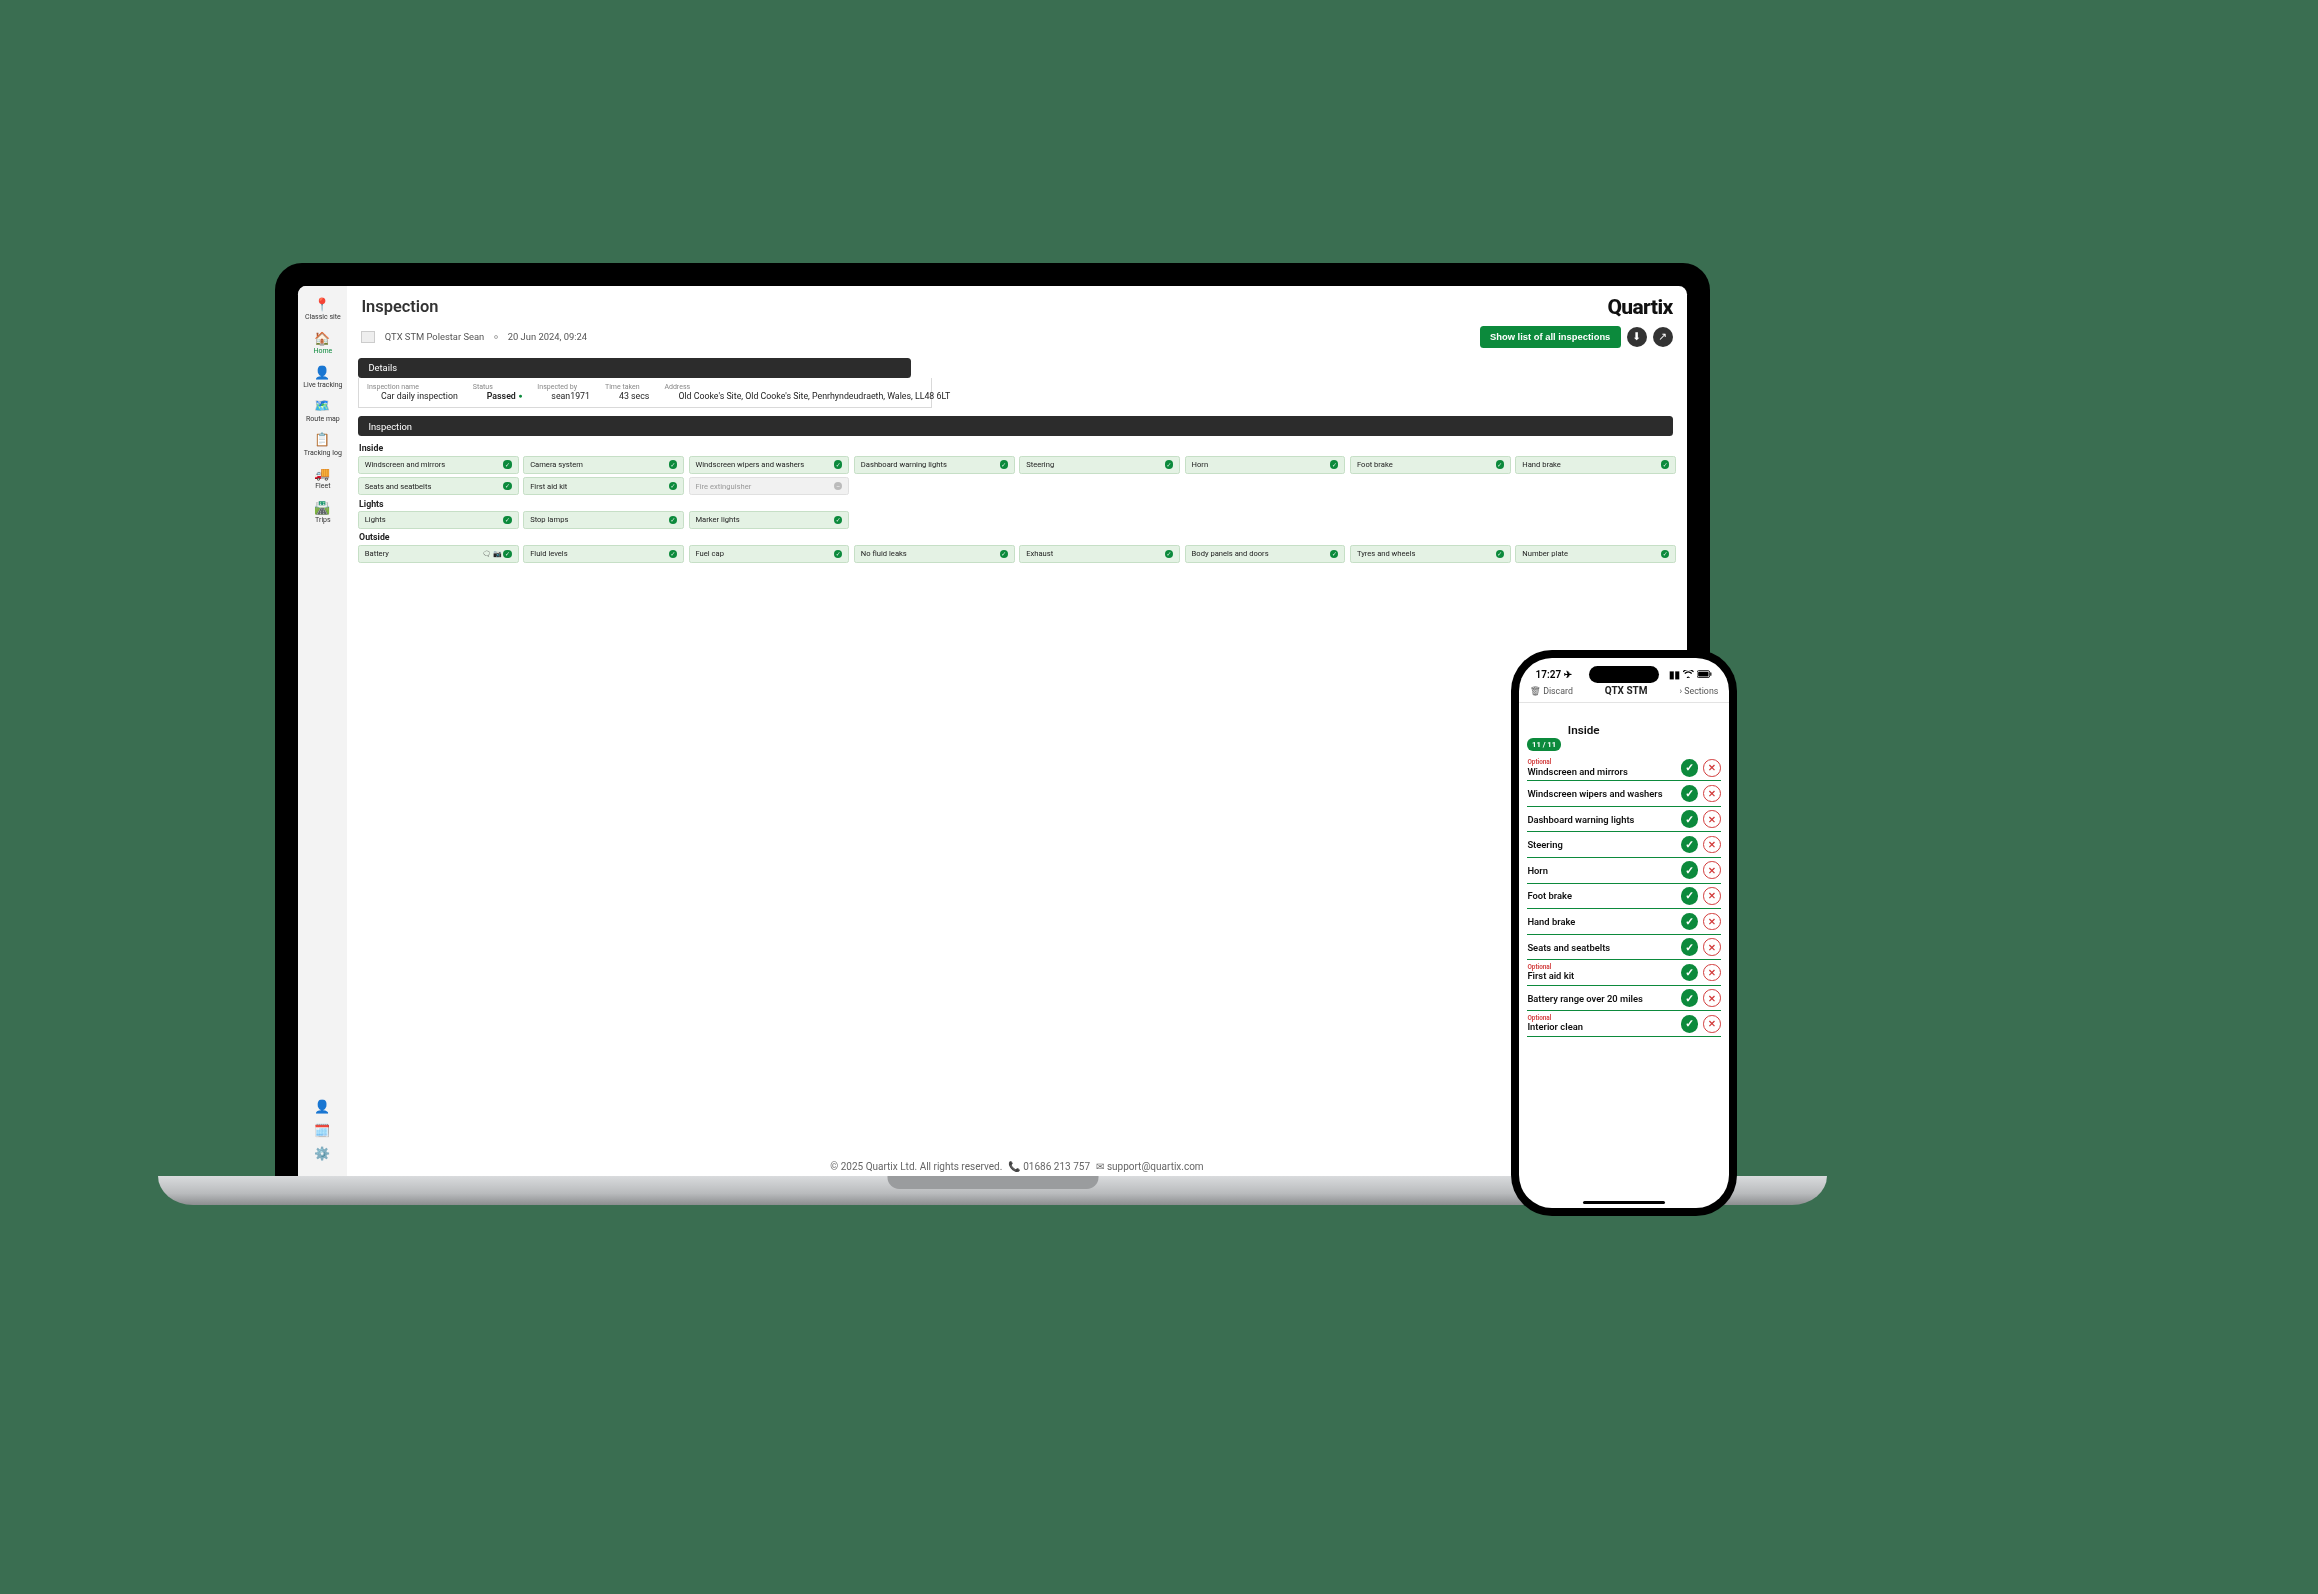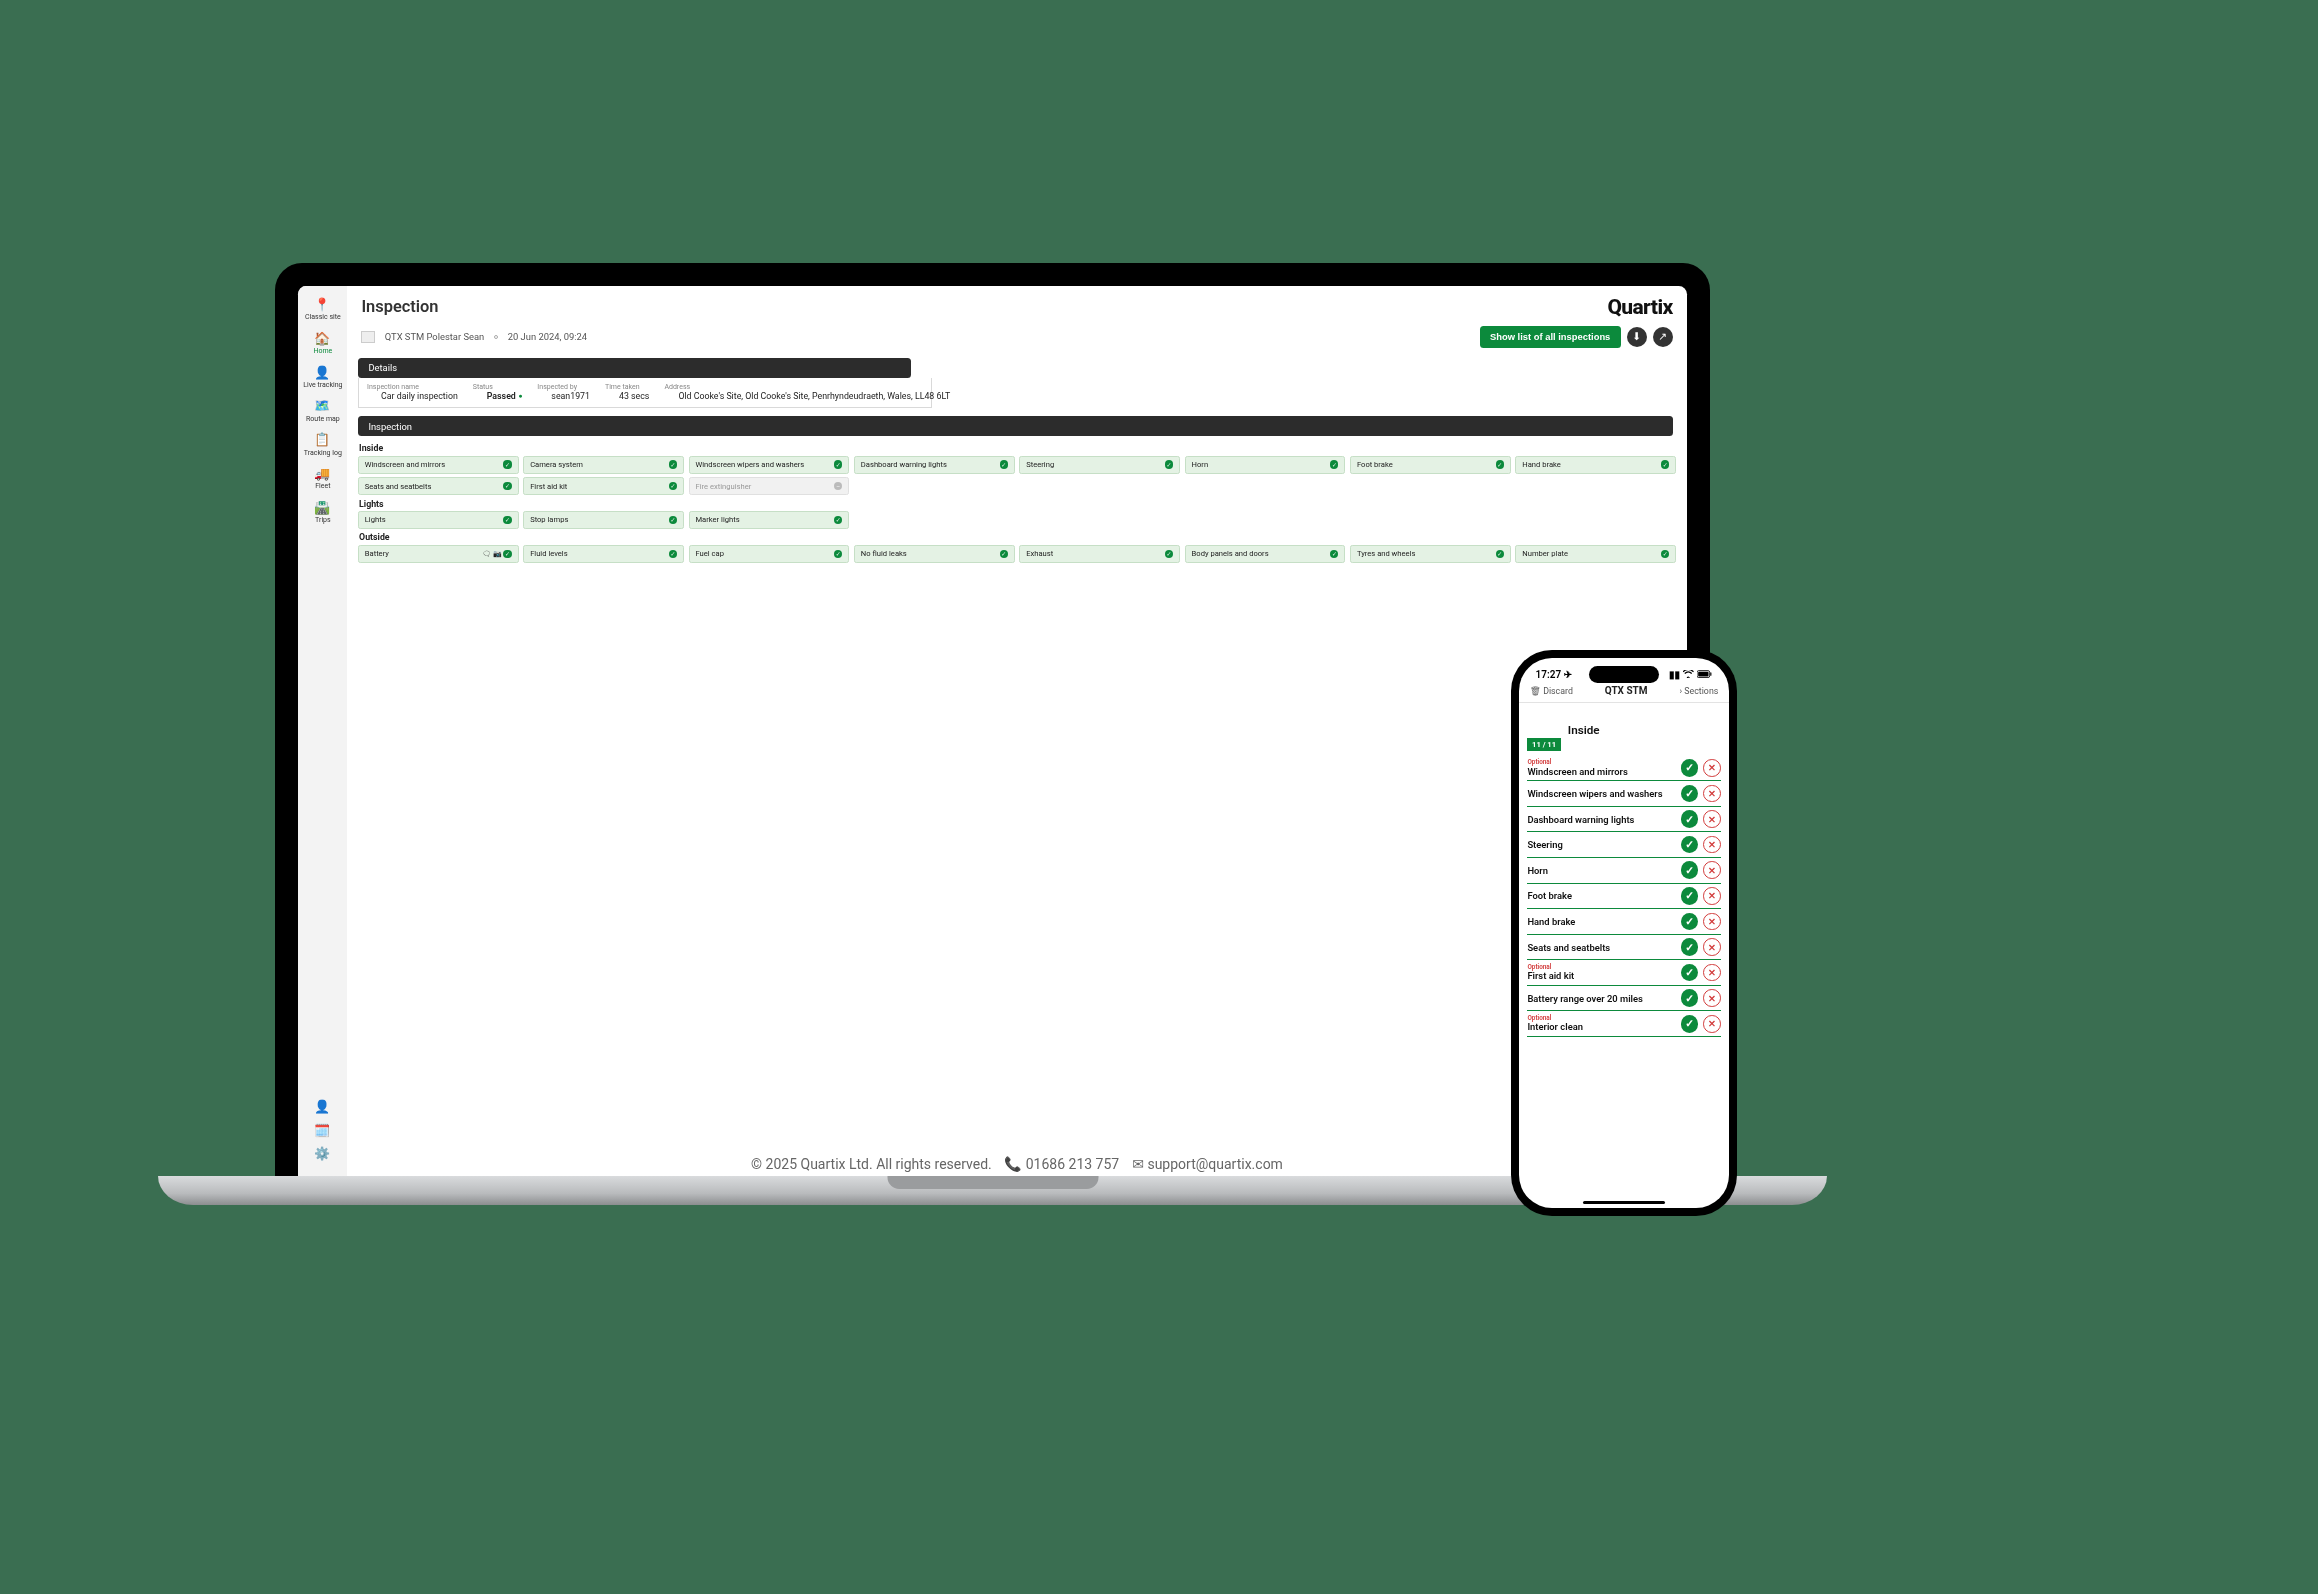--- a/index.html
+++ b/index.html
@@ -222,24 +222,24 @@
     color: #fff; font-size: 5.9px;
   }
   .chip.grey .dot { background: #bbb; }
   .chip .mini-icos { display: flex; gap: 1.8px; color: #333; font-size: 7px; }
 
   .foot {
     position: absolute;
     bottom: 4.7px;
     left: 0; right: 0;
     text-align: center;
-    font-size: 14px;
+    font-size: 10px;
     color: #666;
     display: flex;
-    gap: 13px;
+    gap: 6px;
     justify-content: center;
   }
 
   
   .phone {
     position: absolute;
     left: 1511px;
     top: 650px;
     width: 226px;
   }
@@ -290,21 +290,21 @@
     display: flex;
     align-items: center;
     gap: 7px;
     padding: 5.9px 8.2px 4.7px 8.2px;
   }
   .pill-count {
     background: #0c8a3c;
     color: #fff;
     font-size: 7.6px;
     font-weight: 700;
-    border-radius: 0;
+    border-radius: 6px;
     padding: 1.8px 4.7px;
     margin-top: 29px;
   }
   .ph-sect-title { font-size: 11.7px; font-weight: 600; color: #111; }
 
   .ph-list { padding: 0 8.2px; overflow: hidden; }
   .ph-row {
     border-bottom: 0.6px solid #0c8a3c;
     padding: 3.5px 0 3.5px 0;
     display: flex;

